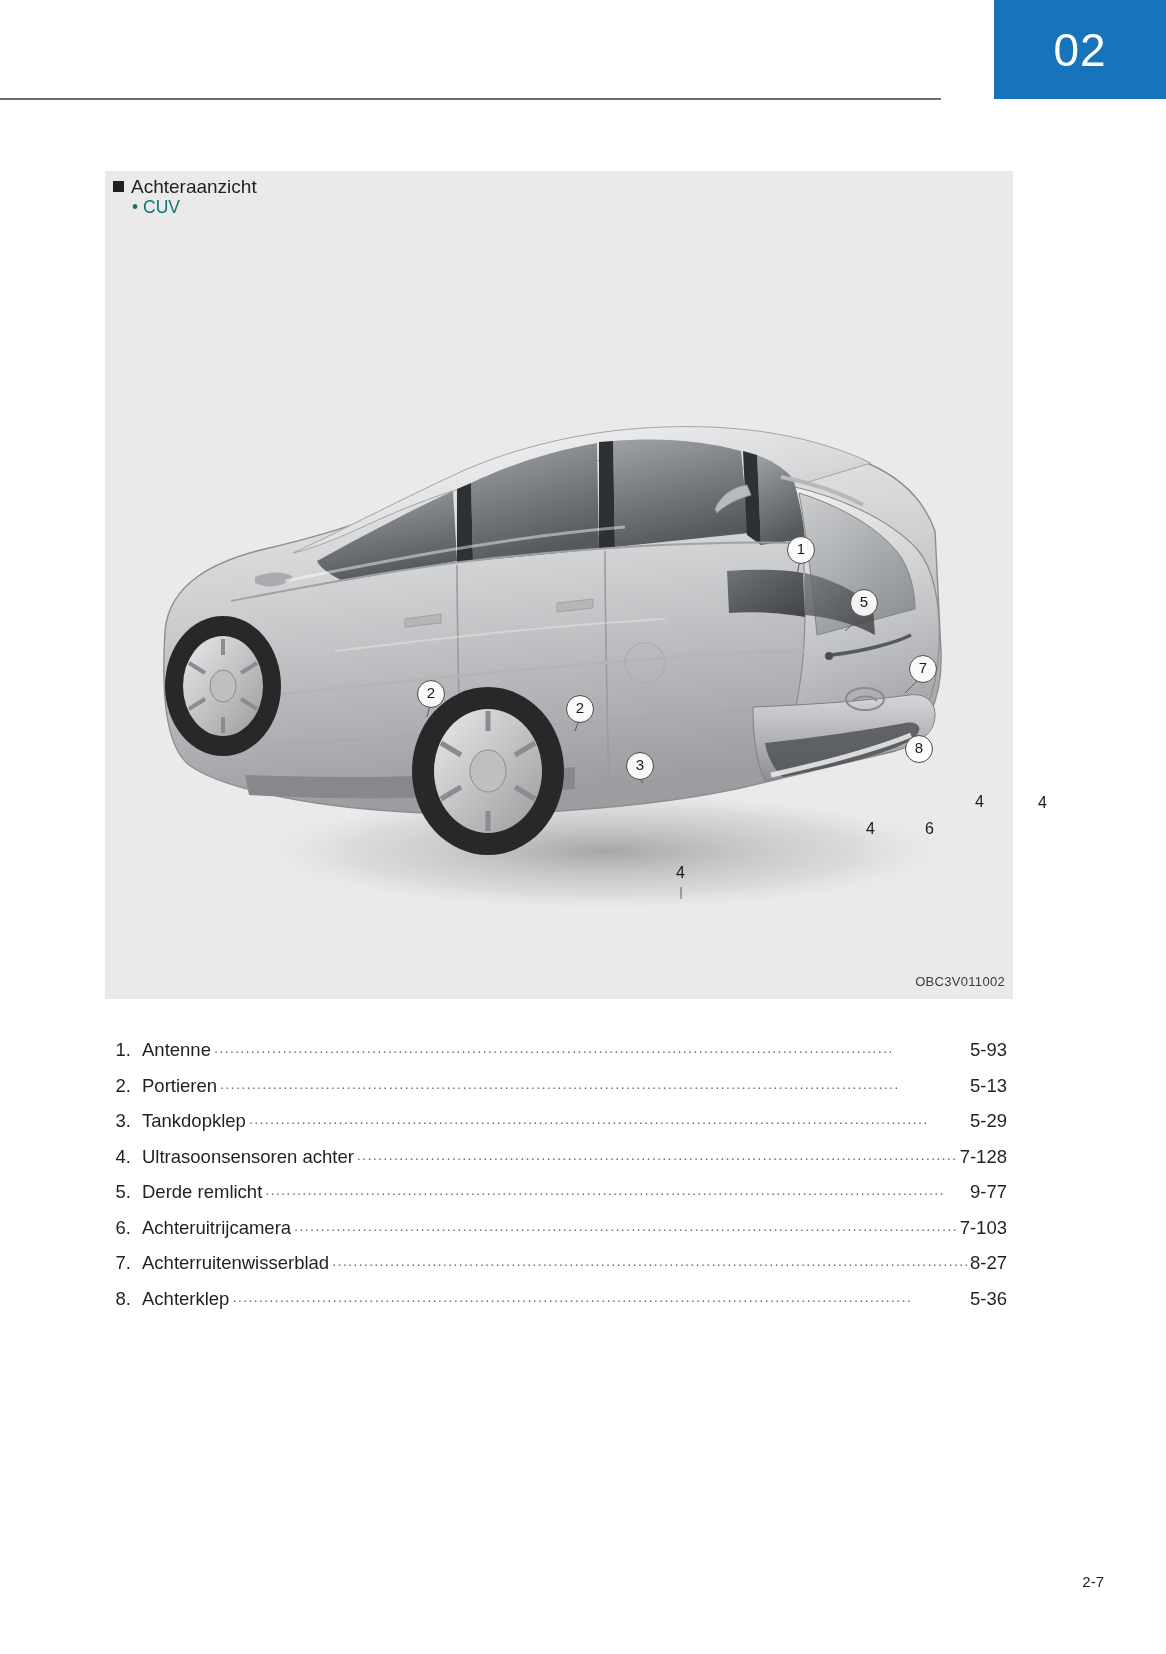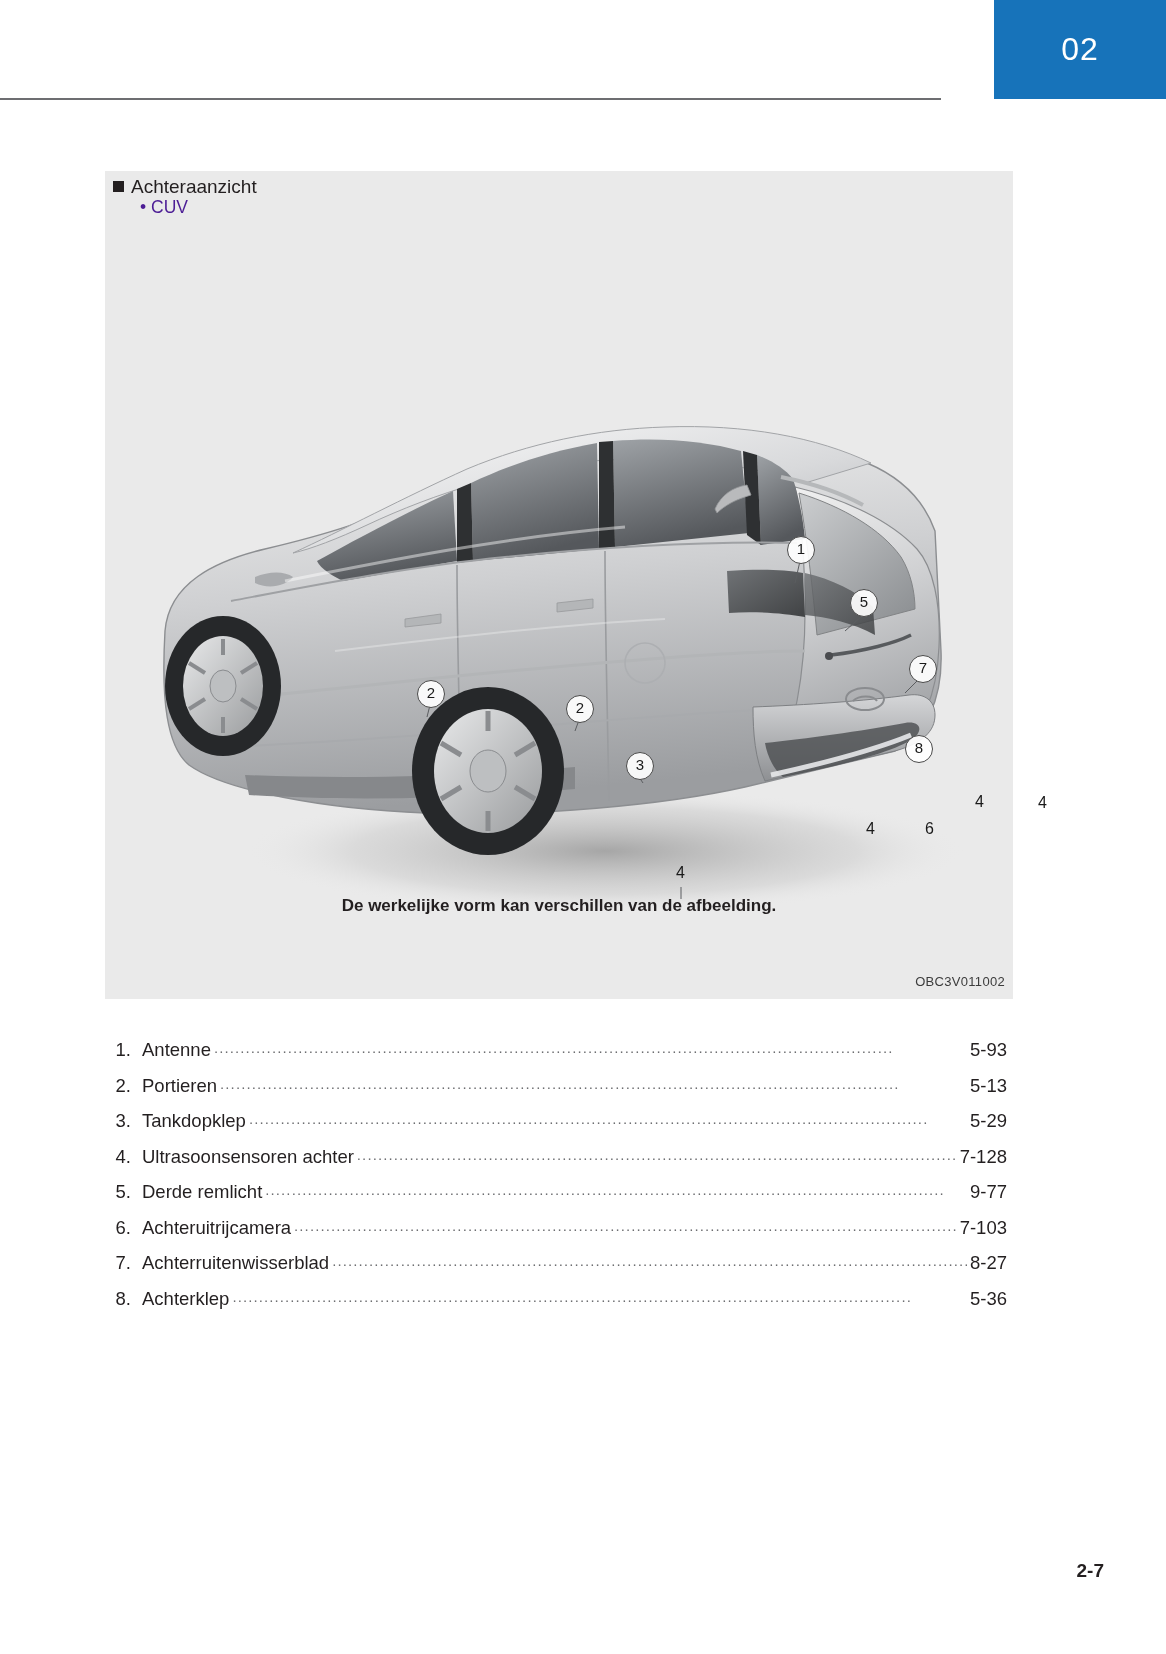--- a/index.html
+++ b/index.html
@@ -21,21 +21,21 @@
     position: absolute;
     top: 0;
     right: 0;
     width: 172px;
     height: 99px;
     background: #1773ba;
     color: #ffffff;
     display: flex;
     align-items: center;
     justify-content: center;
-    font-size: 32px;
+    font-size: 46px;
     font-weight: 400;
     letter-spacing: 1px;
   }
   .header-rule {
     position: absolute;
     top: 98px;
     left: 0;
     width: 941px;
     height: 2px;
     background: #6d6e71;
@@ -65,22 +65,21 @@
     height: 11px;
     background: #231f20;
     margin-right: 7px;
     margin-top: 5px;
   }
   .figure-subtitle {
     position: absolute;
     left: 27px;
     top: 26px;
     font-size: 17.5px;
-    color: #4c1d95;
-    margin-left: 8px;
+    color: #0f766e;
   }
   .figure-caption {
     position: absolute;
     left: 0;
     right: 0;
     top: 725px;
     text-align: center;
     font-size: 17px;
     font-weight: bold;
     color: #231f20;
@@ -164,23 +163,23 @@
   }
   .idx-page {
     flex: 0 0 auto;
     text-align: left;
   }
 
   
   .page-number {
     position: absolute;
     right: 62px;
-    bottom: 72px;
-    font-size: 19px;
-    font-weight: bold;
+    bottom: 64px;
+    font-size: 15px;
+    font-weight: normal;
     color: #231f20;
   }
 </style>
 </head>
 <body>
 
 <div class="chapter-tab">
   <span>02</span>
 </div>
 <div class="header-rule"></div>
@@ -349,21 +348,20 @@
     <div class="callout" style="left:461px; top:464px;">2</div>
     <div class="callout" style="left:800px; top:504px;">8</div>
     <div class="callout" style="left:521px; top:521px;">3</div>
     <div class="callout plain" style="left:870px; top:562px;">4</div>
     <div class="callout plain" style="left:933px; top:563px;">4</div>
     <div class="callout plain" style="left:761px; top:589px;">4</div>
     <div class="callout plain" style="left:820px; top:589px;">6</div>
     <div class="callout plain" style="left:571px; top:633px;">4</div>
   </div>
 
-  <div class="figure-caption">De werkelijke vorm kan verschillen van de afbeelding.</div>
   <div class="figure-code">OBC3V011002</div>
 </div>
 
 <div class="index">
 
   <div class="index-row">
     <span class="idx-num">1.</span>
     <span class="idx-label">Antenne</span>
     <span class="idx-dots">.................................................................................................................................</span>
     <span class="idx-page">5-93</span>

